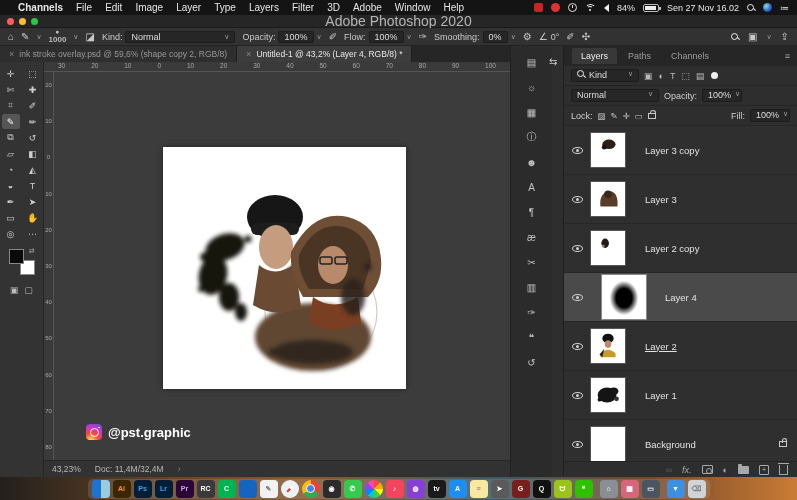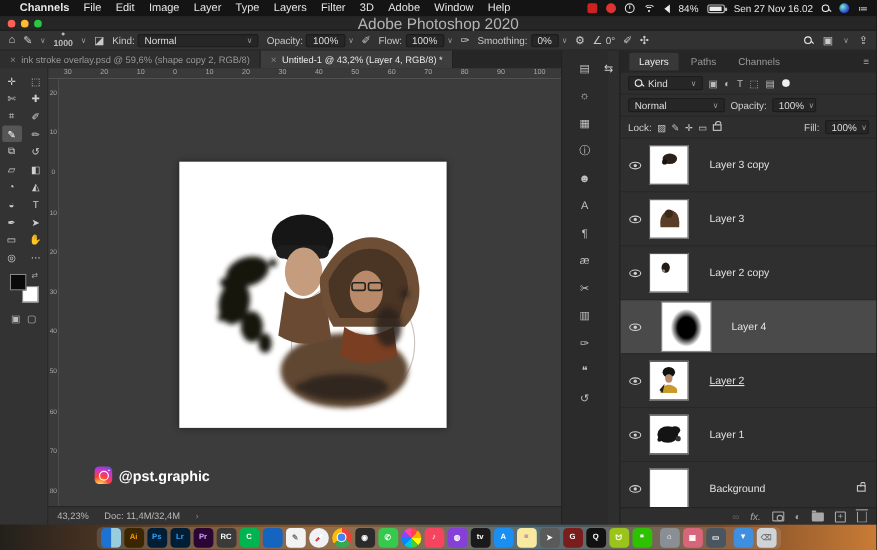--- a/index.html
+++ b/index.html
@@ -107,21 +107,21 @@
 
   
   .layerspanel{position:absolute;left:563px;top:46px;width:234px;height:431px;background:#2e2e2e;
     border-left:1px solid #202020;color:#cfcfcf;font-size:9px;display:flex;flex-direction:column;}
   .lp-tabs{height:20px;display:flex;align-items:center;background:#262626;padding-left:8px;gap:2px;}
   .lp-tab{padding:3px 9px;color:#9a9a9a;}
   .lp-tab.active{background:#383838;color:#ececec;border-radius:2px 2px 0 0;}
   .lp-menu{margin-left:auto;margin-right:7px;color:#aaa;}
   .lp-row{height:20px;display:flex;align-items:center;gap:5px;padding:0 7px;border-bottom:1px solid #262626;}
   .lp-field{background:#262626;border:1px solid #1c1c1c;border-radius:2px;height:13px;
-    display:flex;align-items:center;gap:4px;padding:0 5px;color:#ddd;}
+    display:flex;gap:4px;padding:0 5px;color:#ddd;}
   .lp-kind{width:68px;}
   .lp-filter-icons{display:flex;gap:6px;color:#bbb;font-size:9px;}
   .lp-dot{width:7px;height:7px;background:#eee;border-radius:50%;margin-left:2px;}
   .lp-normal{width:88px;justify-content:space-between;}
   .lp-pct{width:40px;justify-content:space-between;}
   .lock-icons{display:flex;gap:5px;color:#c5c5c5;font-size:8.5px;}
 
   .layer-list{flex:1;overflow:hidden;}
   .layer-row{height:49px;display:flex;align-items:center;border-bottom:1px solid #272727;background:#2f2f2f;}
   .layer-row.selected{background:#4a4a4a;}

